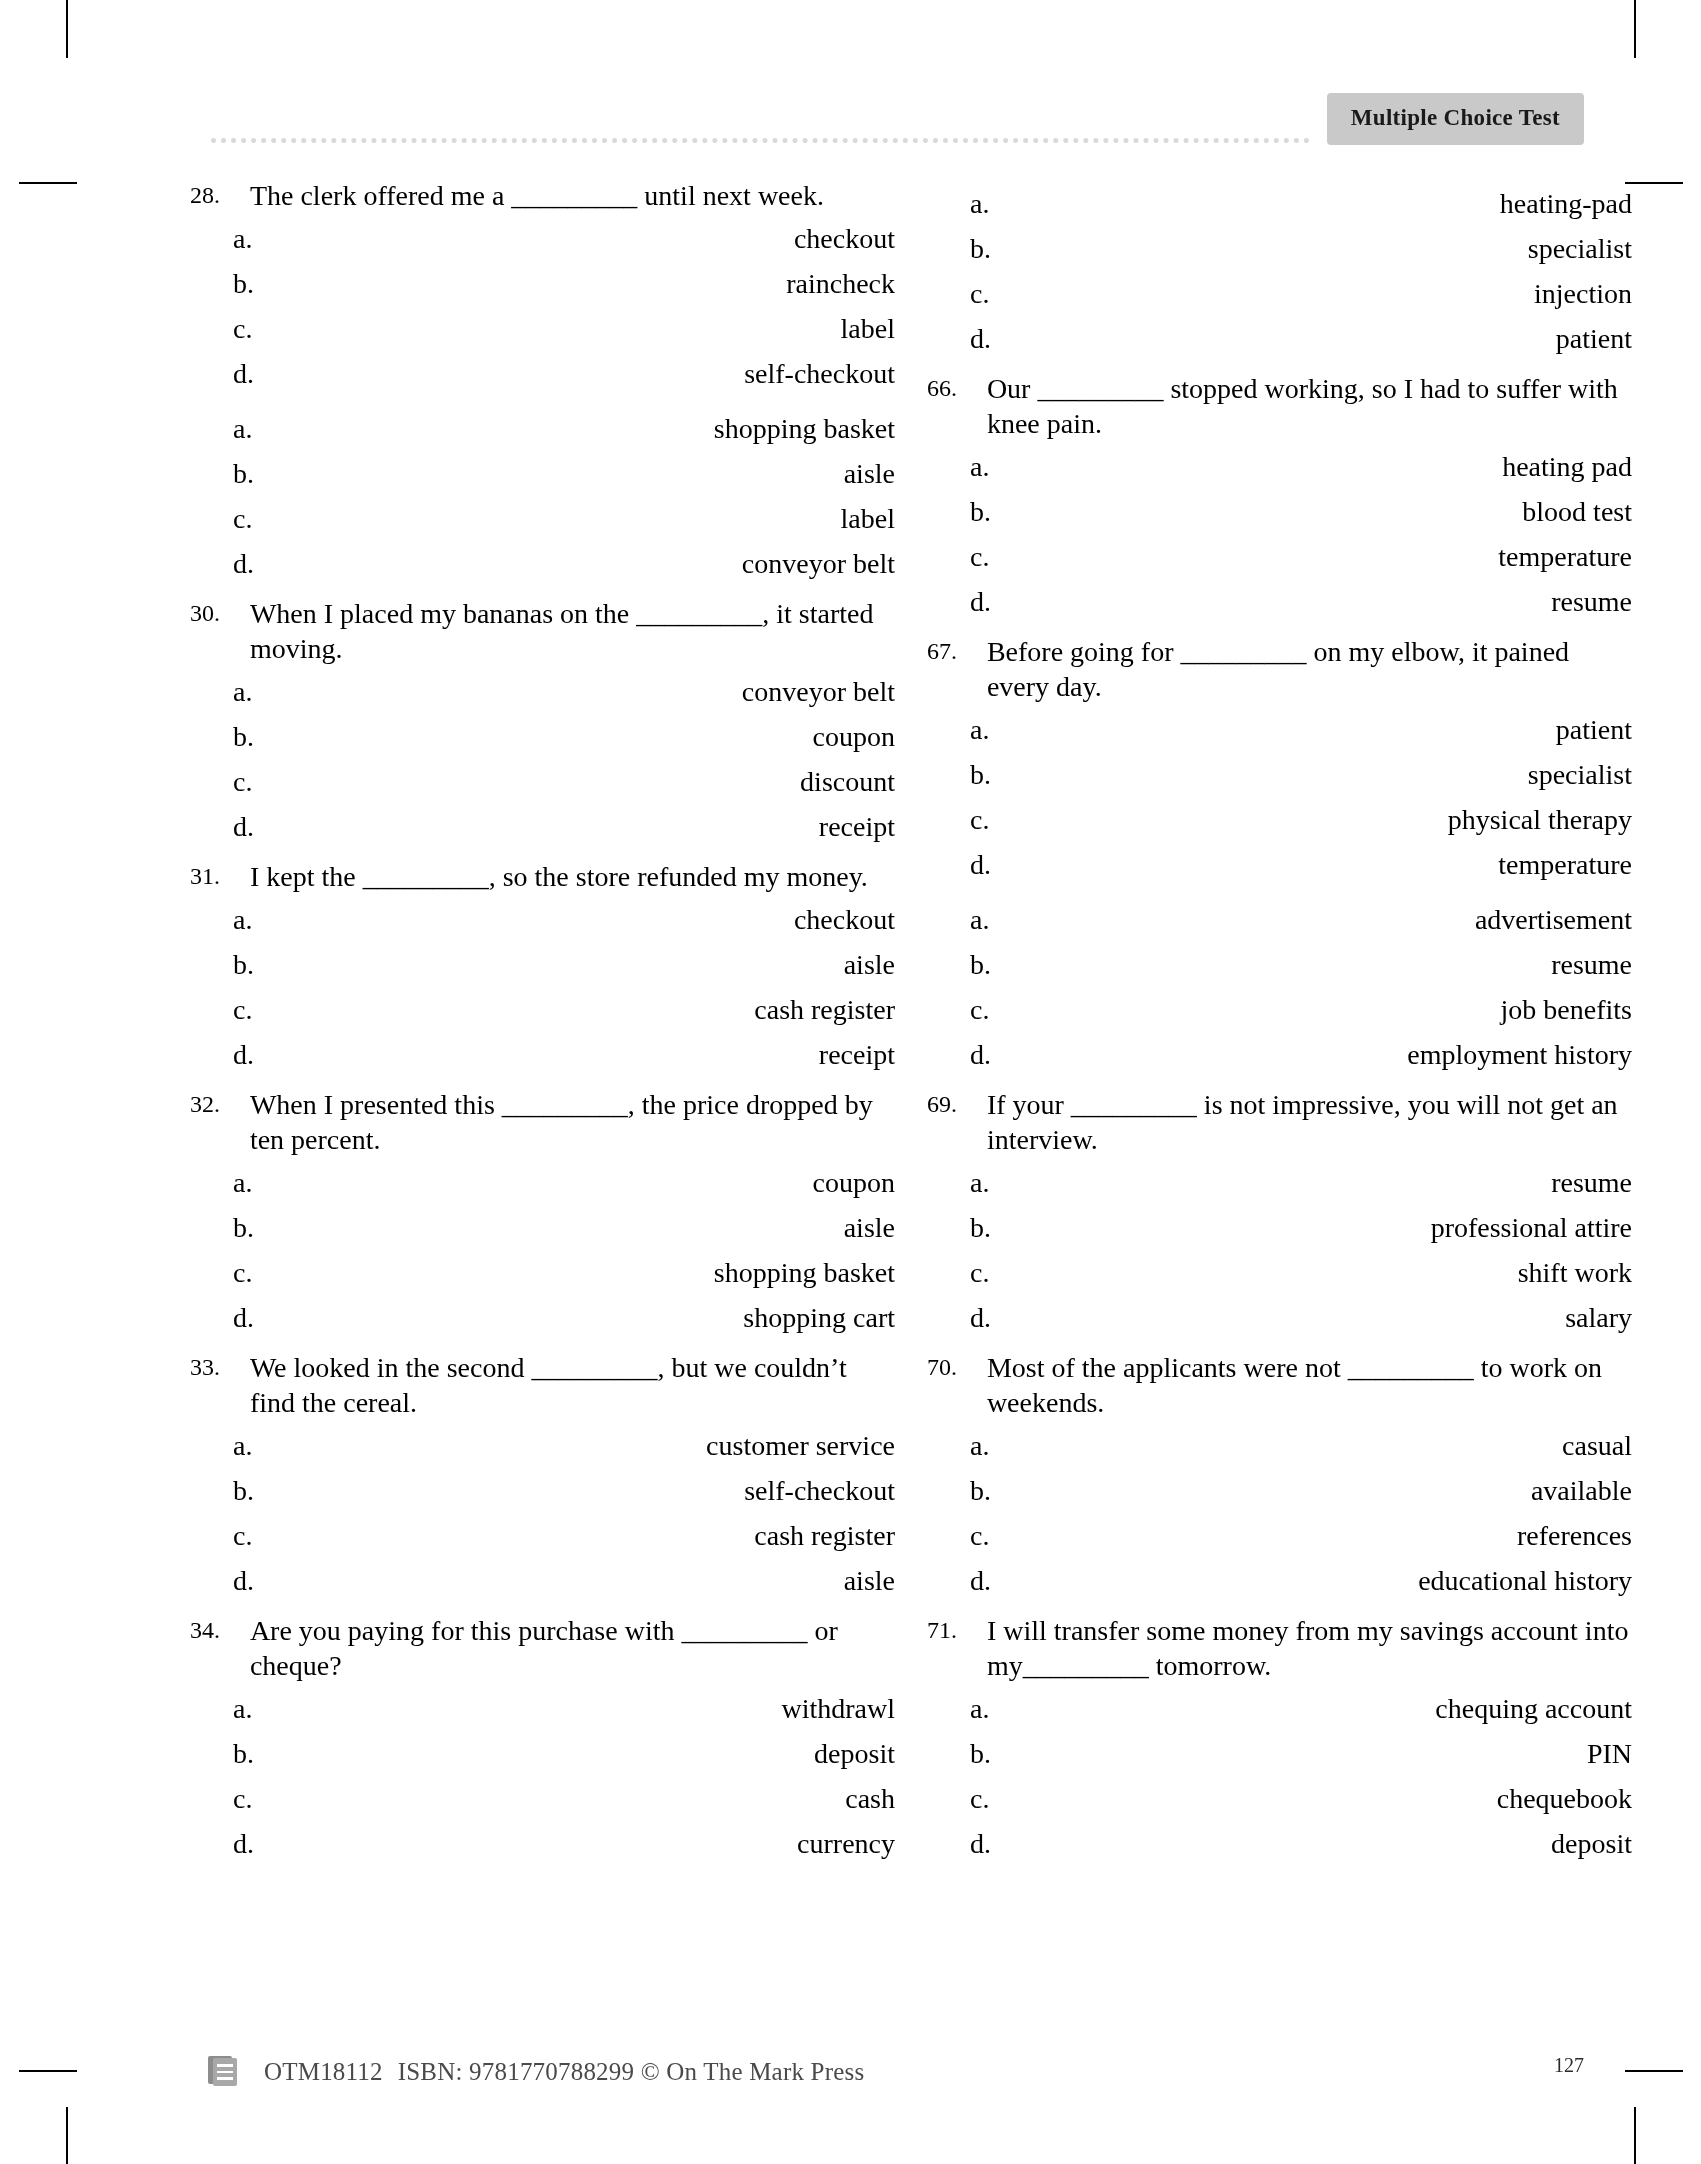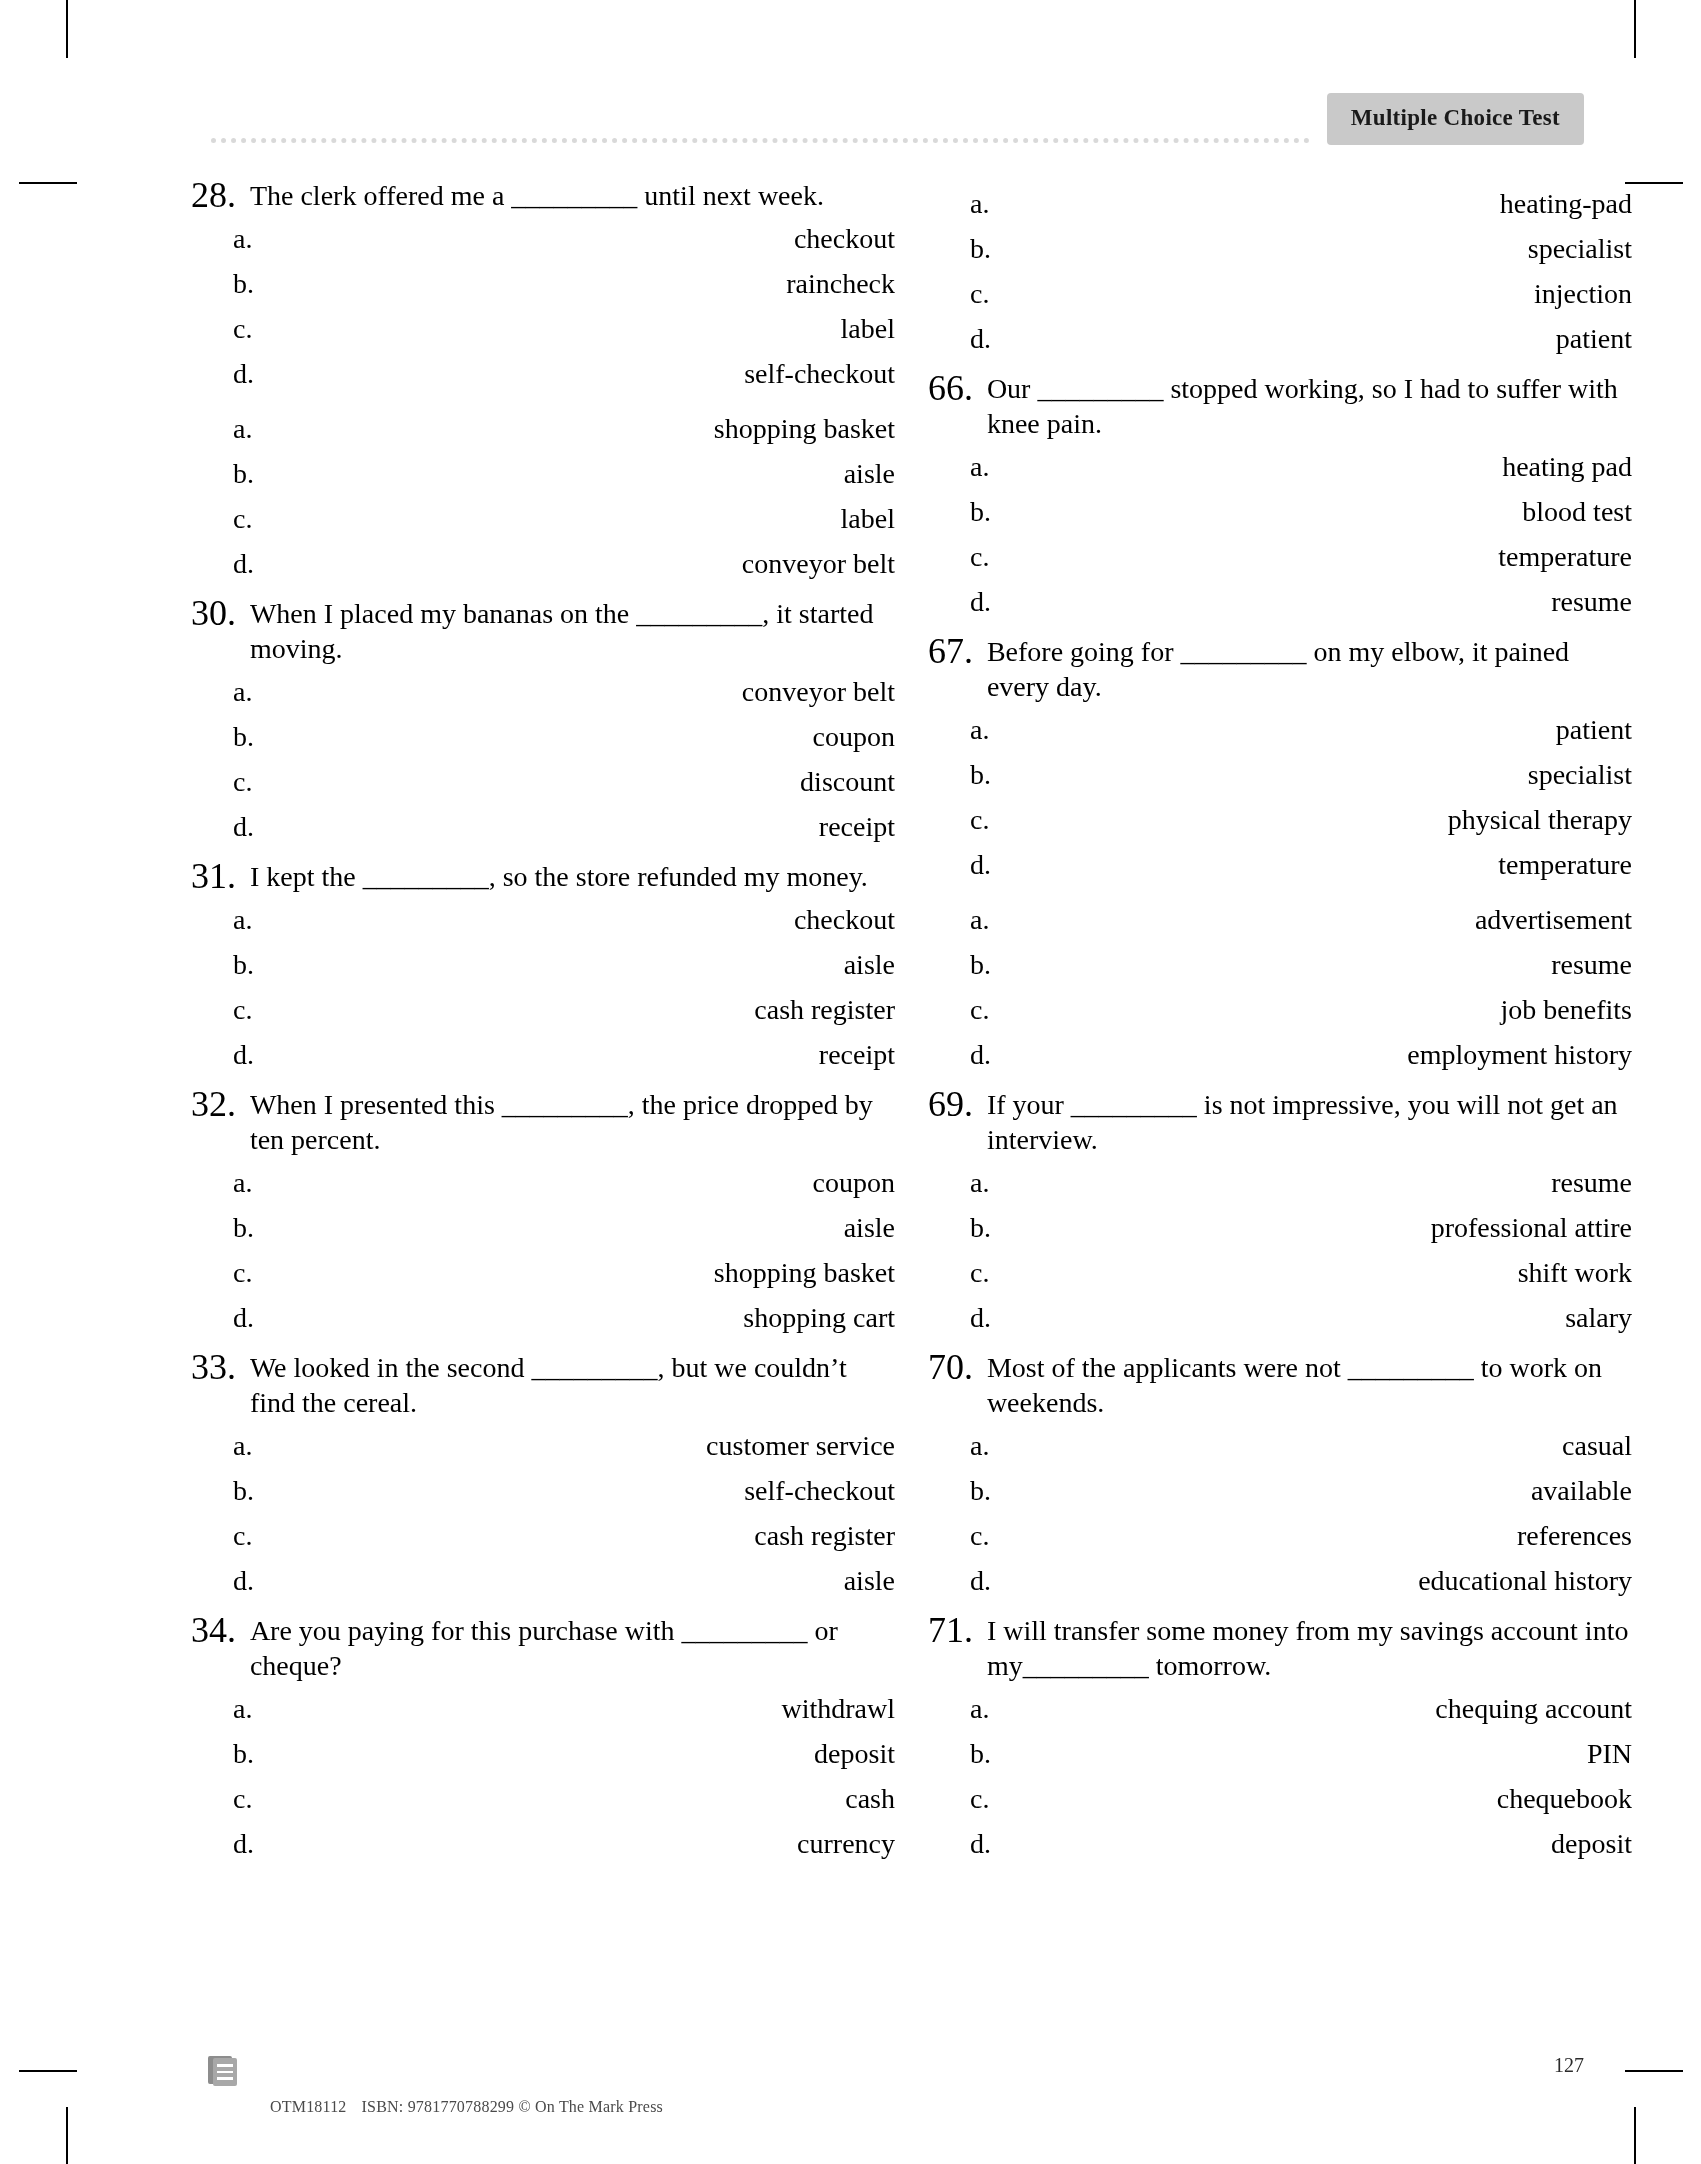--- a/index.html
+++ b/index.html
@@ -84,22 +84,22 @@
   .col-right { margin-left: 32px; }
 
   .question {
     display: flex;
     align-items: flex-start;
     margin-bottom: 1.9px;
   }
   .q-num {
     flex: 0 0 auto;
     width: 58px;
-    text-align: center;
-    font-size: 36px;
+    text-align: left;
+    font-size: 24px;
     line-height: 35px;
     padding-right: 11px;
     box-sizing: border-box;
     white-space: nowrap;
   }
   .q-text {
     flex: 1 1 auto;
     font-size: 28px;
     line-height: 35px;
     padding-left: 1.9px;
@@ -163,27 +163,26 @@
     width: 16px;
     height: 2.8px;
     background: #ffffff;
   }
   .footer-icon .b1 { top: 10.2px; }
   .footer-icon .b2 { top: 16.7px; }
   .footer-icon .b3 { top: 23px; }
 
   .footer-text {
     position: absolute;
-    left: 270px;
+    left: 264px;
     top: 5.6px;
-    font-size: 16px;
+    font-size: 25px;
     color: #4a4a4a;
     letter-spacing: 0.2px;
     white-space: nowrap;
-    margin-top: 40px;
   }
   .footer-text .gap { display: inline-block; width: 15px; }
   .page-num {
     position: absolute;
     right: 117px;
     top: 2px;
     font-size: 20px;
     color: #2b2b2b;
     margin-left: 20px;
   }

